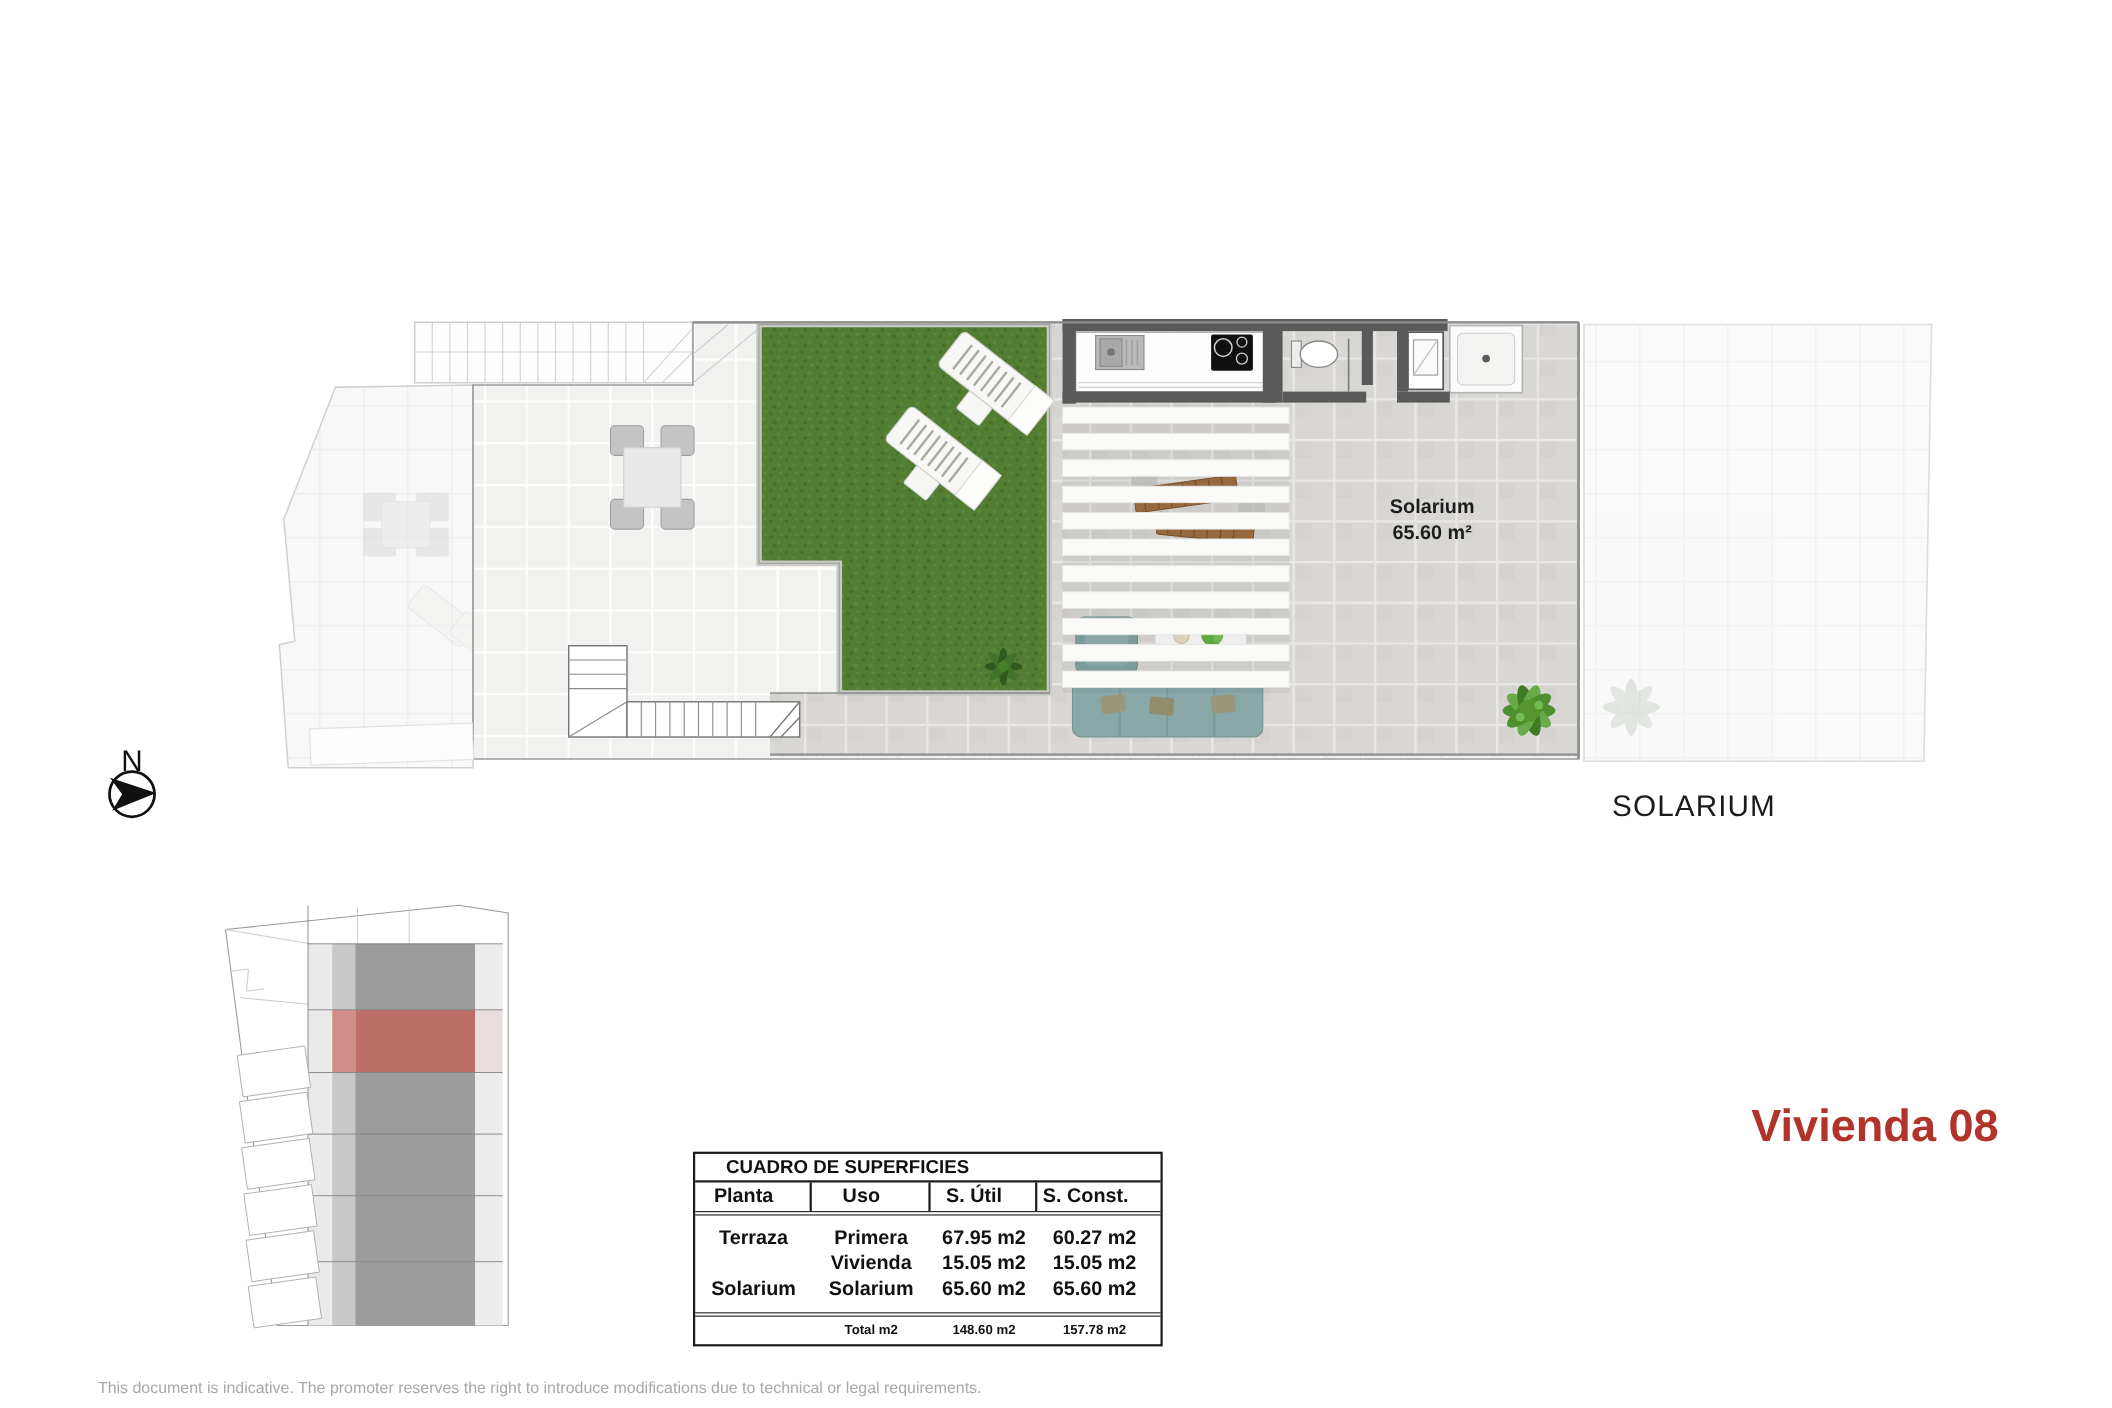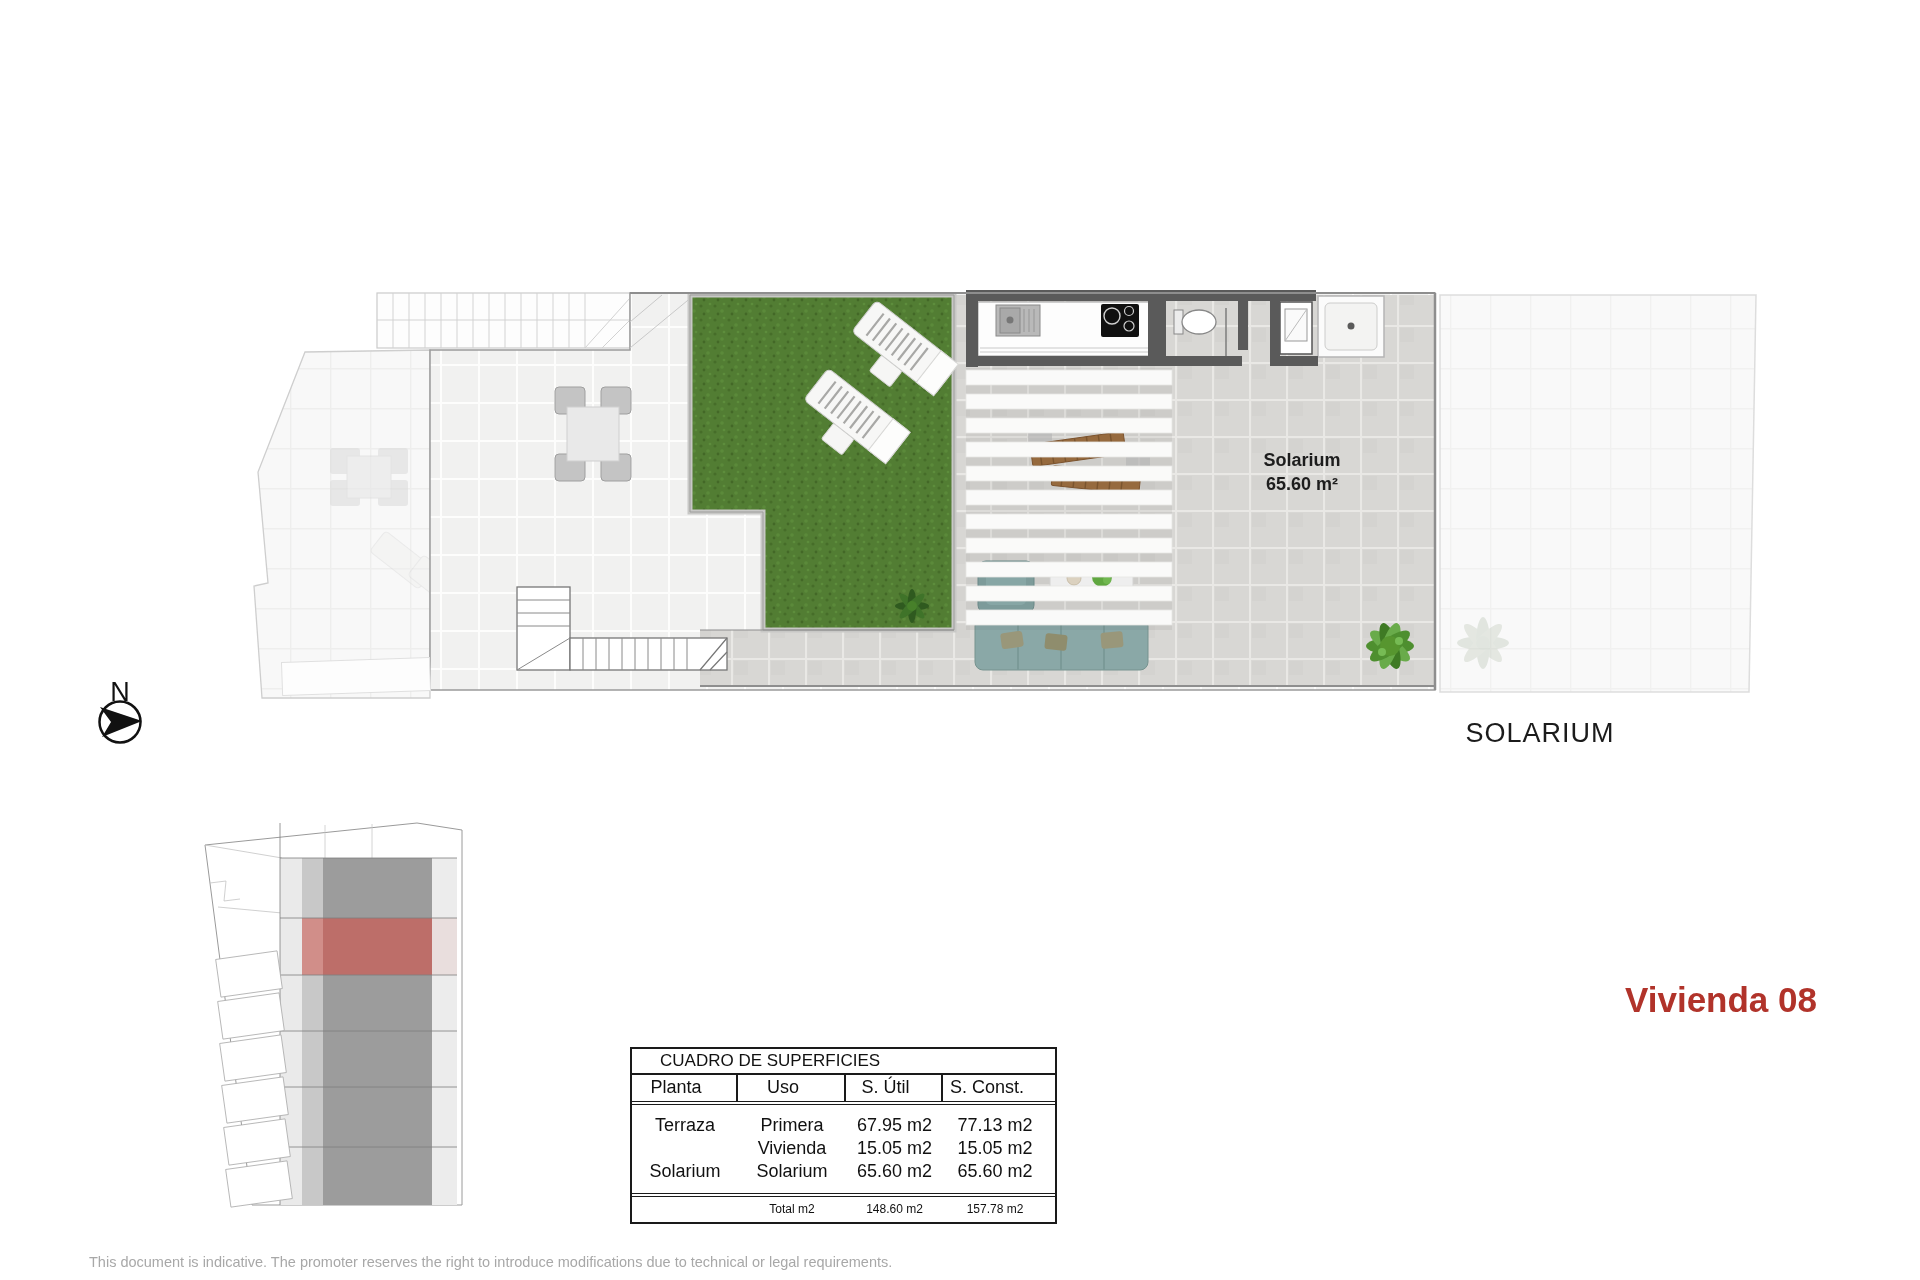--- a/index.html
+++ b/index.html
@@ -5,27 +5,27 @@
   html,body{margin:0;padding:0}
   body{width:1920px;height:1280px;position:relative;background:#ffffff;overflow:hidden;
        font-family:"Liberation Sans",sans-serif;color:#1a1a1a}
   .abs{position:absolute}
   
   #plan-wrap{left:250px;top:288px;width:1512px;height:415px}
   
   #plan-caption{left:1440px;top:718px;width:200px;text-align:center;font-size:27px;
                 letter-spacing:1px;color:#1b1b1b}
   
-  #dwelling-title{left:1545px;top:980px;width:272px;text-align:right;font-size:35px;
+  #dwelling-title{left:1545px;top:1000px;width:272px;text-align:right;font-size:41px;
                   font-weight:bold;color:var(--accent-red,#b1332a)}
   
   #site-wrap{left:60px;top:655px;width:420px;height:560px}
   
   #areas-table{left:630px;top:1047px;width:423px;background:#fff;border:2px solid #1a1a1a;
-               font-weight:normal;color:#111}
+               font-weight:bold;color:#111}
   #areas-table .title{font-size:17px;padding:2px 0 2px 28px;border-bottom:2px solid #1a1a1a;height:20px}
   #areas-table .hdr{display:grid;grid-template-columns:106px 108px 97px 104px;
                     border-bottom:4px double #1a1a1a;font-size:18px}
   #areas-table .hdr span{text-align:center;padding:2px 16px 3px 0;border-right:2px solid #1a1a1a}
   #areas-table .hdr span:last-child{border-right:none}
   #areas-table .body{padding:9px 0 10px 0;font-size:18px}
   #areas-table .tr{display:grid;grid-template-columns:106px 108px 97px 104px;line-height:23px}
   #areas-table .tr span{text-align:center}
   #areas-table .total{display:grid;grid-template-columns:106px 108px 97px 104px;
                       border-top:4px double #1a1a1a;font-size:12px;line-height:25px}
@@ -343,21 +343,21 @@
     <span>Planta</span>
     <span>Uso</span>
     <span>S. Útil</span>
     <span>S. Const.</span>
   </div>
   <div class="body">
     <div class="tr">
       <span>Terraza</span>
       <span>Primera</span>
       <span>67.95 m2</span>
-      <span>77.13 m2</span>
+      <span>60.27 m2</span>
     </div>
     <div class="tr">
       <span></span>
       <span>Vivienda</span>
       <span>15.05 m2</span>
       <span>15.05 m2</span>
     </div>
     <div class="tr">
       <span>Solarium</span>
       <span>Solarium</span>

